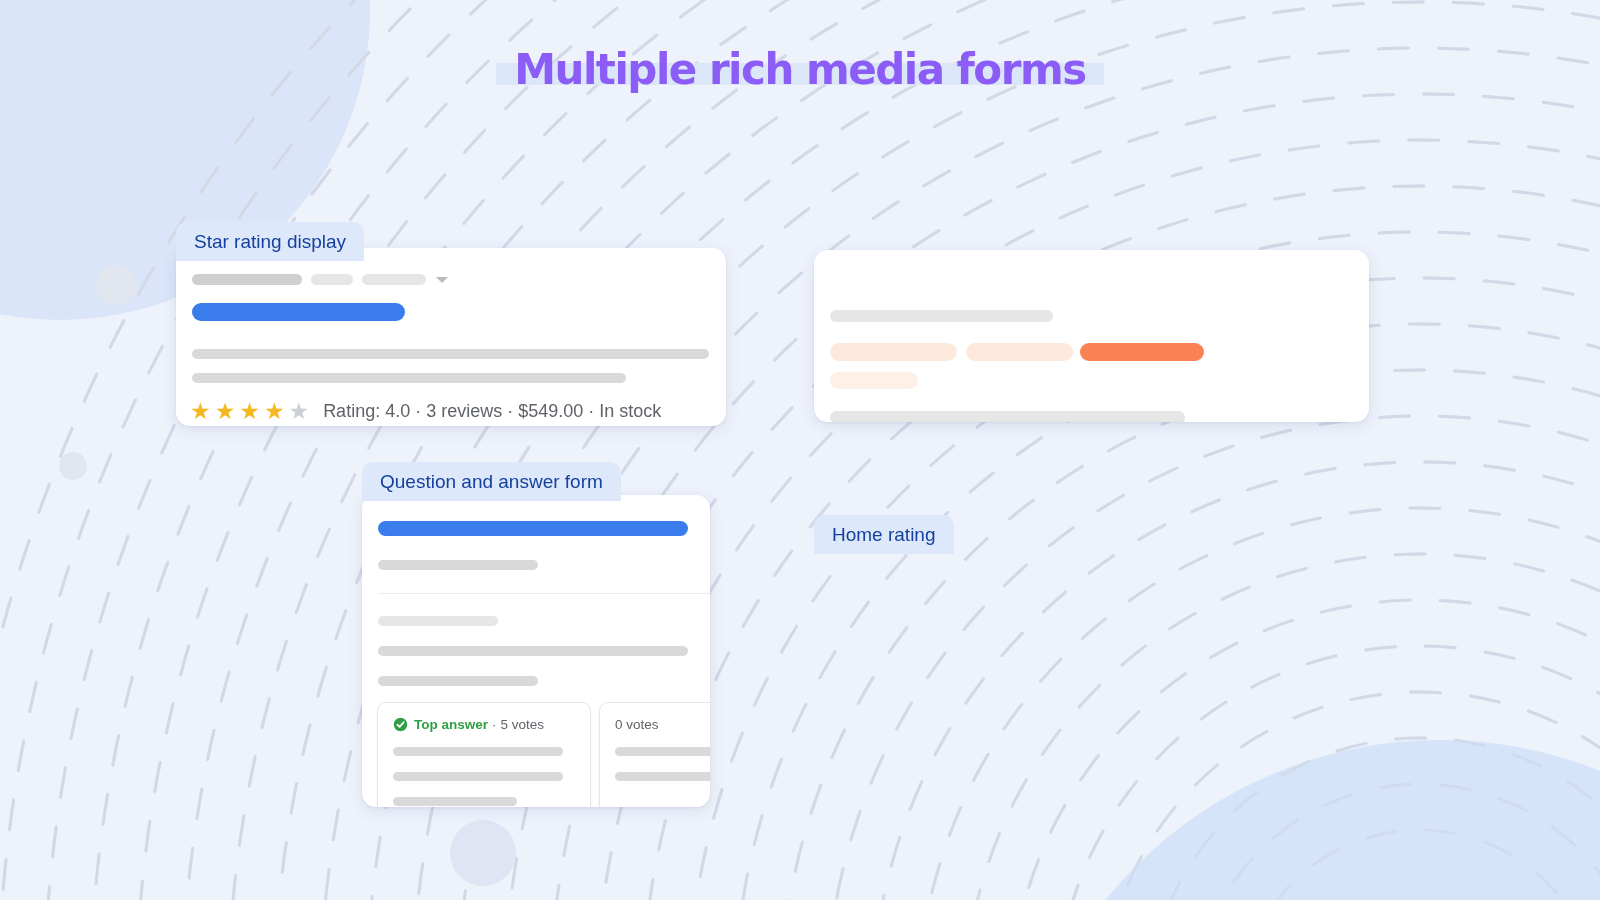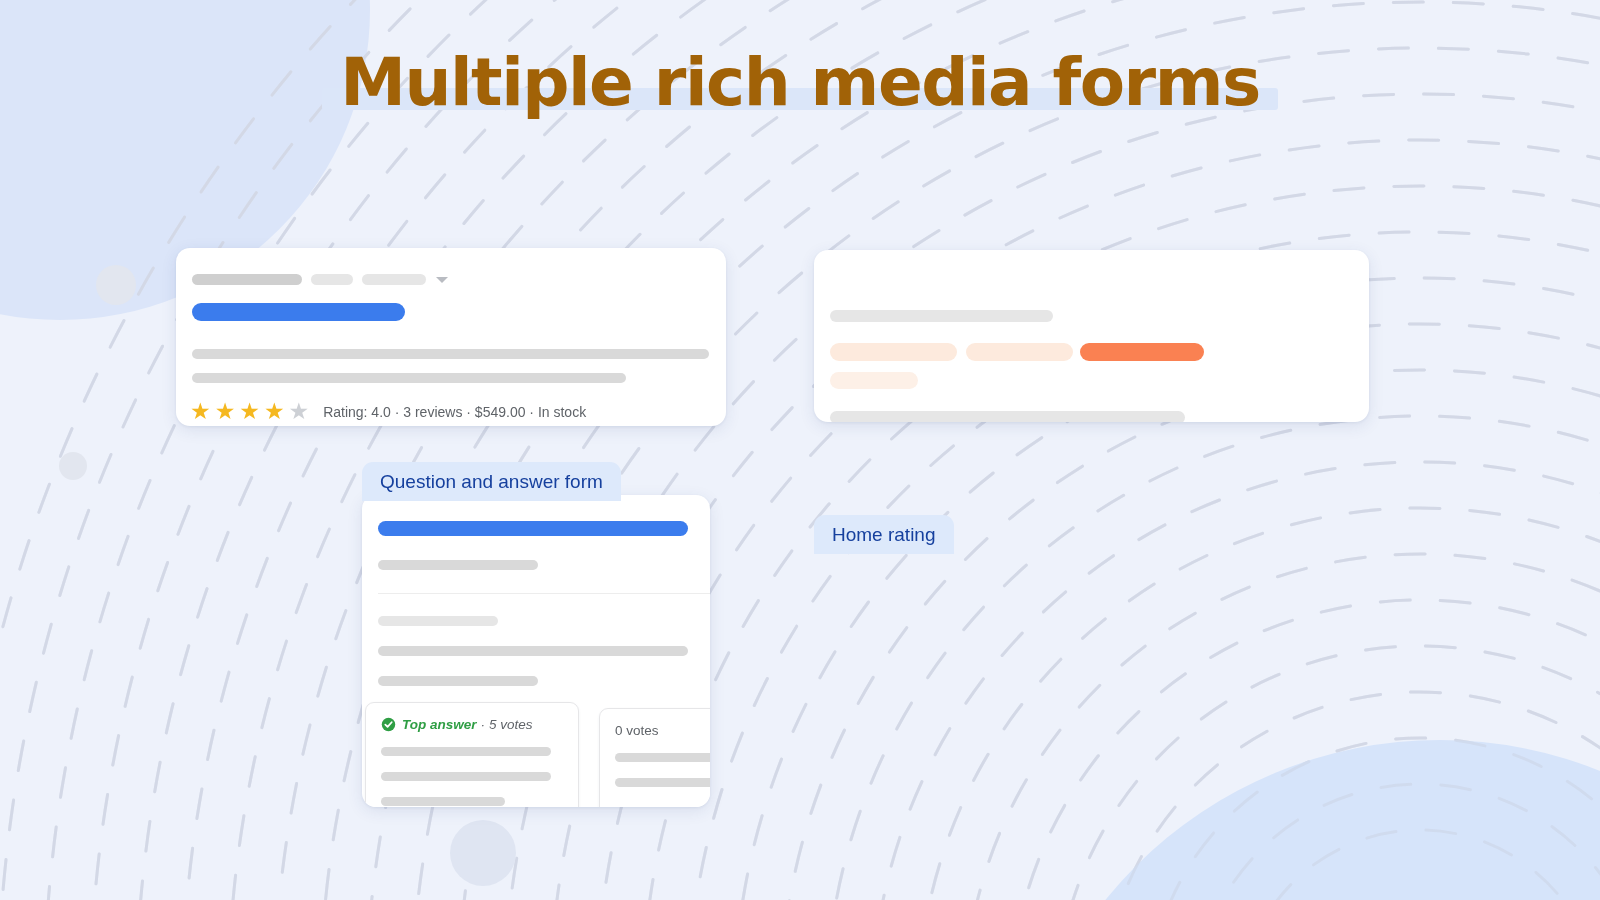--- a/index.html
+++ b/index.html
@@ -55,24 +55,24 @@
     bottom: 7px;
     height: 22px;
     background: #dbe6f9;
     border-radius: 3px;
     z-index: 0;
   }
   .title-text {
     position: relative;
     z-index: 1;
     font-family: "DejaVu Sans", sans-serif;
-    font-size: 66px;
+    font-size: 42px;
     font-weight: bold;
     letter-spacing: -1.5px;
-    color: #a16207;
+    color: #8b5cf6;
     line-height: 1.05;
   }
 
   
   .card-group { position: absolute; }
   .tab {
     position: absolute;
     top: 0; left: 0;
     background: #dde9fb;
     color: #16409e;
@@ -112,21 +112,21 @@
     position: absolute;
     display: flex;
     align-items: center;
     gap: 4px;
     white-space: nowrap;
   }
   .star { font-size: 23px; line-height: 1; color: #f5b820; }
   .star.empty { color: #cdd0d5; }
   .rating-text {
     margin-left: 10px;
-    font-size: 14px;
+    font-size: 18px;
     color: #5f6368;
     font-family: "Liberation Sans", sans-serif;
   }
 
   
   .photo {
     position: absolute;
     border-radius: 7px;
     overflow: hidden;
     background: #cdbfae;
@@ -1282,20 +1282,21 @@
   </div>
 
   <div class="title-wrap">
     <div class="title-inner">
       <div class="title-hl"></div>
       <div class="title-text">Multiple rich media forms</div>
     </div>
   </div>
 
   <div class="card-group" style="left:176px; top:222px; width:560px; height:205px;">
+    <div class="tab">Star rating display</div>
     <div class="card" style="left:0; top:26px; width:550px; height:178px;">
       <div class="bar g-dark" style="left:16px; top:26px; width:110px; height:11px;"></div>
       <div class="bar g-light" style="left:135px; top:26px; width:42px; height:11px;"></div>
       <div class="bar g-light" style="left:186px; top:26px; width:64px; height:11px;"></div>
       <div class="caret" style="left:260px; top:29px;"></div>
 
       <div class="bar blue" style="left:16px; top:55px; width:213px; height:18px;"></div>
 
       <div class="bar g-mid" style="left:16px; top:101px; width:517px; height:10px;"></div>
       <div class="bar g-mid" style="left:16px; top:125px; width:434px; height:10px;"></div>
@@ -1382,36 +1383,36 @@
   <div class="card-group" style="left:362px; top:462px; width:352px; height:348px;">
     <div class="tab">Question and answer form</div>
     <div class="card" style="left:0; top:33px; width:348px; height:312px;">
       <div class="bar blue" style="left:16px; top:26px; width:310px; height:15px;"></div>
       <div class="bar g-mid" style="left:16px; top:65px; width:160px; height:10px;"></div>
       <div class="divider" style="left:16px; top:98px; width:332px;"></div>
       <div class="bar g-light" style="left:16px; top:121px; width:120px; height:10px;"></div>
       <div class="bar g-mid" style="left:16px; top:151px; width:310px; height:10px;"></div>
       <div class="bar g-mid" style="left:16px; top:181px; width:160px; height:10px;"></div>
 
-      <div class="answer-box" style="left:3px; top:207px; width:212px; height:120px;font-style:italic;">
+      <div class="answer-box" style="left:15px; top:207px; width:212px; height:120px;">
         <div class="ans-head">
           <svg class="check-ic" viewBox="0 0 16 16">
             <circle cx="8" cy="8" r="7.2" fill="#2f9e44"></circle>
             <path d="M4.6 8.2 L7 10.5 L11.4 5.6" stroke="#ffffff" stroke-width="1.9" fill="none" stroke-linecap="round" stroke-linejoin="round"></path>
           </svg>
           <span class="top-ans">Top answer</span>
           <span class="votes">·</span>
           <span class="votes">5 votes</span>
         </div>
         <div class="bar g-mid" style="left:15px; top:44px; width:170px; height:9px;"></div>
         <div class="bar g-mid" style="left:15px; top:69px; width:170px; height:9px;"></div>
         <div class="bar g-mid" style="left:15px; top:94px; width:124px; height:9px;"></div>
       </div>
 
-      <div class="answer-box" style="left:237px; top:213px; width:212px; height:120px;">
+      <div class="answer-box" style="left:237px; top:207px; width:212px; height:120px;">
         <div class="ans-head">
           <span class="votes-only">0 votes</span>
         </div>
         <div class="bar g-mid" style="left:15px; top:44px; width:170px; height:9px;"></div>
         <div class="bar g-mid" style="left:15px; top:69px; width:170px; height:9px;"></div>
       </div>
     </div>
   </div>
 
   <div class="card-group" style="left:814px; top:515px; width:530px; height:175px;">

